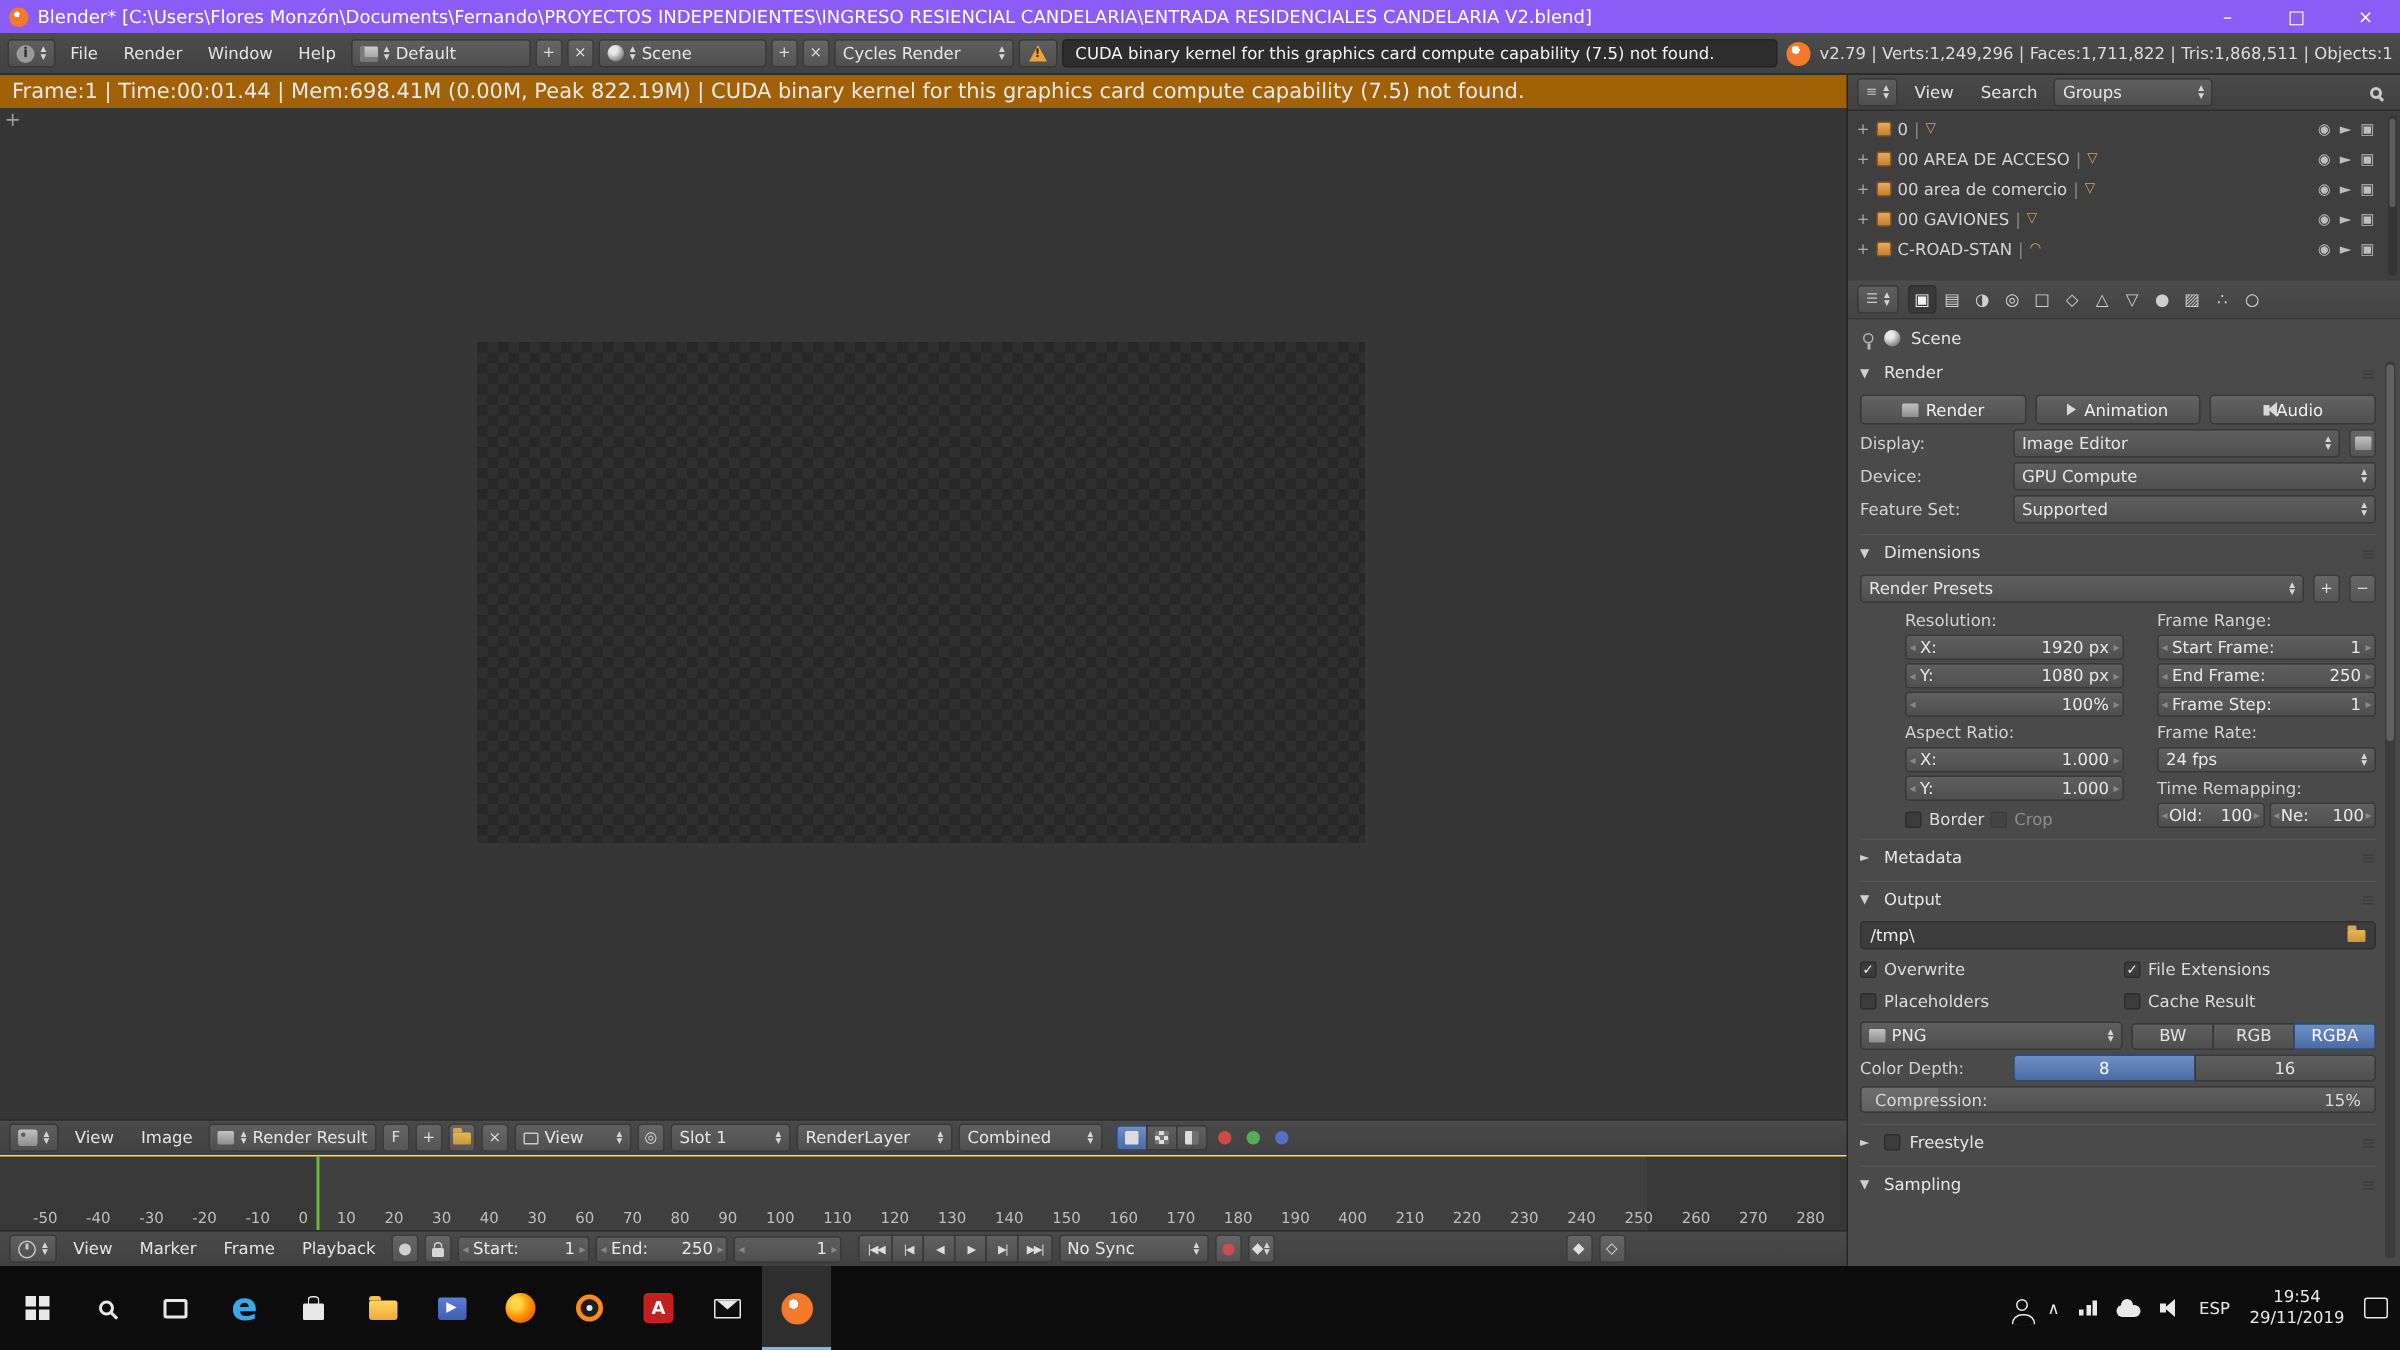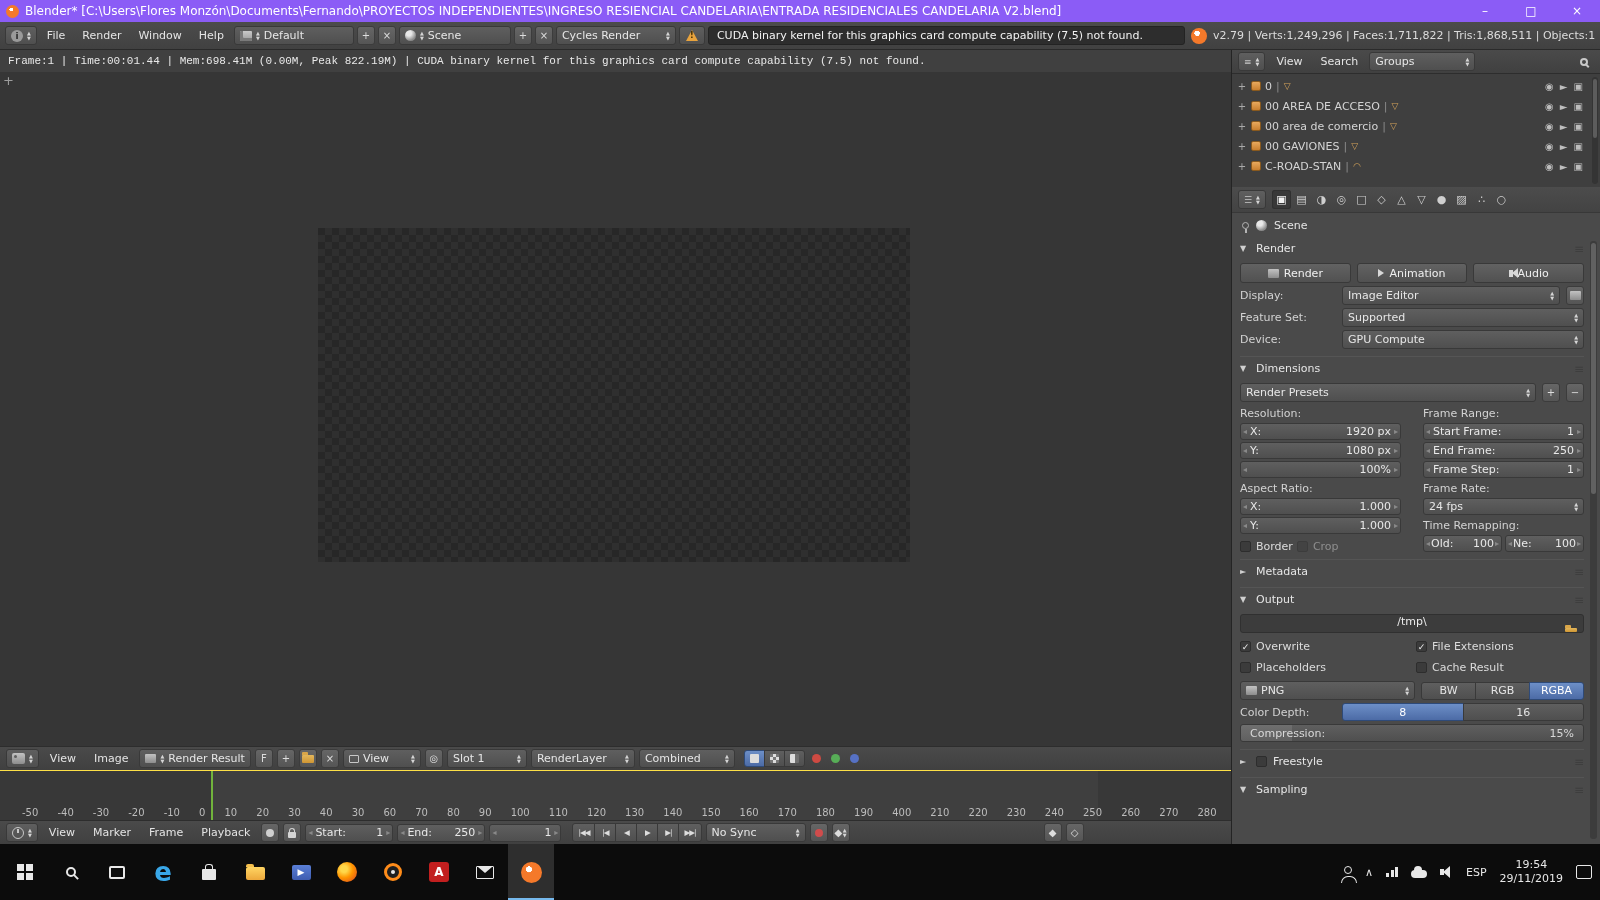--- a/index.html
+++ b/index.html
@@ -43,21 +43,21 @@
   .warn-tri::after { content:"!"; position:absolute; left:-2px; top:1px; font-size:8px; font-weight:bold; color:#3a2800; }
   .warn-field { flex:1; min-width:120px; height:19px; background:#2d2d2d; border:1px solid #232323; border-radius:3px; display:flex; align-items:center; padding:0 8px; color:#f2f2f2; font-size:11px; white-space:nowrap; overflow:hidden; }
   .blender-logo { width:16px; height:16px; border-radius:50%; background:radial-gradient(circle at 38% 33%, #fff 0 18%, #f5792a 19% 100%); flex:0 0 auto; margin:0 3px; }
   .stats { white-space:nowrap; overflow:hidden; color:#dcdcdc; font-size:11px; flex:0 0 auto; max-width:382px; }
 
   
   .content-row { flex:1; display:flex; min-height:0; }
   .left-col { width:1232px; display:flex; flex-direction:column; min-width:0; border-right:1px solid #242424; }
   .right-col { flex:1; display:flex; flex-direction:column; min-width:0; }
 
-  .render-status { height:22px; background:#404040; color:#e8e8e8; font-size:11px; display:flex; align-items:center; padding:0 8px; flex:0 0 auto; white-space:nowrap; overflow:hidden;font-family:Liberation Mono, monospace; }
+  .render-status { height:22px; background:#a16207; color:#e8e8e8; font-size:14px; display:flex; align-items:center; padding:0 8px; flex:0 0 auto; white-space:nowrap; overflow:hidden; }
 
   
   .image-editor { flex:1; background:#363636; position:relative; overflow:hidden; }
   .corner-plus { position:absolute; left:3px; top:1px; color:#9d9d9d; font-size:13px; }
   .checker { position:absolute; left:318px; top:156px; width:592px; height:334px; background-color:#272727;
     background-image:linear-gradient(45deg,#2f2f2f 25%,transparent 25%,transparent 75%,#2f2f2f 75%),
                      linear-gradient(45deg,#2f2f2f 25%,transparent 25%,transparent 75%,#2f2f2f 75%);
     background-size:14px 14px; background-position:0 0,7px 7px; }
 
   .image-header, .timeline-header, .outliner-header { height:24px; background:linear-gradient(#4a4a4a,#404040); border-top:1px solid #2d2d2d; display:flex; align-items:center; gap:4px; padding:0 6px; font-size:11px; color:#e4e4e4; flex:0 0 auto; }
@@ -126,27 +126,27 @@
   .phead { display:flex; align-items:center; gap:6px; height:23px; color:#e6e6e6; }
   .tri { font-size:8px; color:#cfcfcf; width:10px; }
   .phead::after { content:"≡"; margin-left:auto; color:#3e3e3e; font-size:12px; }
   .prow { display:flex; align-items:center; gap:6px; margin:3px 0; }
   .prow.tight { margin:2px 0 0; gap:4px; }
   .plabel-col { width:96px; flex:0 0 auto; color:#d2d2d2; }
   .btn3 { flex:1; display:flex; align-items:center; justify-content:center; gap:5px; height:20px; background:linear-gradient(#626262,#515151); border:1px solid #393939; border-radius:3px; color:#efefef; }
   .ico-anim { width:0; height:0; border-top:4px solid transparent; border-bottom:4px solid transparent; border-left:6px solid #d8d8d8; }
   .ico-audio { width:4px; height:7px; background:#d8d8d8; position:relative; }
   .ico-audio::after { content:""; position:absolute; left:3px; top:-2px; border-top:5.5px solid transparent; border-bottom:5.5px solid transparent; border-right:6px solid #d8d8d8; }
-  .dim-grid { display:flex; gap:22px; margin-top:3px; }
+  .dim-grid { display:flex; gap:22px; margin-top:3px;margin-left:30px; }
   .dim-col { flex:1; display:flex; flex-direction:column; gap:2px; min-width:0; }
   .plabel { height:16px; display:flex; align-items:center; color:#d2d2d2; }
   .dim-col .num, .dim-col .dropdown { height:17px; }
   .pair { display:flex; gap:3px; }
   .pair .num { flex:1; padding:0 7px; }
-  .path-field { display:flex; align-items:center; height:19px; background:#3c3c3c; border:1px solid #303030; border-radius:3px; padding:0 6px; color:#ececec;flex-direction:column; }
+  .path-field { display:flex; align-items:center; height:19px; background:#3c3c3c; border:1px solid #303030; border-radius:3px; padding:0 6px; color:#ececec; }
   .checks-grid { display:grid; grid-template-columns:1fr 1fr; gap:4px 8px; margin:5px 0; }
   .seg { display:flex; }
   .sgb { flex:1; display:flex; align-items:center; justify-content:center; height:18px; background:linear-gradient(#5f5f5f,#4f4f4f); border:1px solid #393939; margin-left:-1px; color:#e4e4e4; }
   .sgb:first-child { border-radius:3px 0 0 3px; margin-left:0; }
   .sgb:last-child { border-radius:0 3px 3px 0; }
   .sgb.active { background:linear-gradient(#6d8fc7,#4c6ba6); border-color:#2e4a78; color:#fff; }
   .slider { position:relative; display:flex; align-items:center; height:18px; background:linear-gradient(#5f5f5f,#4f4f4f); border:1px solid #393939; border-radius:3px; padding:0 9px; overflow:hidden; }
   .slider .fill { position:absolute; left:0; top:0; bottom:0; background:rgba(255,255,255,.1); }
   .sl-label { position:relative; margin-right:auto; }
   .sl-value { position:relative; margin-left:auto; }
@@ -530,30 +530,30 @@
               <span class="plabel-col">Display:</span>
               <div class="dropdown grow">
                 <span>Image Editor</span>
                 <span class="dda"></span>
               </div>
               <span class="mini-btn">
                   <span class="ico-img-mini"></span>
                 </span>
             </div>
             <div class="prow">
+              <span class="plabel-col">Device:</span>
+              <div class="dropdown grow">
+                <span>GPU Compute</span>
+                <span class="dda"></span>
+              </div>
+            </div>
+            <div class="prow">
               <span class="plabel-col">Feature Set:</span>
               <div class="dropdown grow">
                 <span>Supported</span>
-                <span class="dda"></span>
-              </div>
-            </div>
-            <div class="prow">
-              <span class="plabel-col">Device:</span>
-              <div class="dropdown grow">
-                <span>GPU Compute</span>
                 <span class="dda"></span>
               </div>
             </div>
           </div>
 
           <div class="panel">
             <div class="phead">
               <span class="tri">▼</span>
               <span>Dimensions</span>
             </div>

